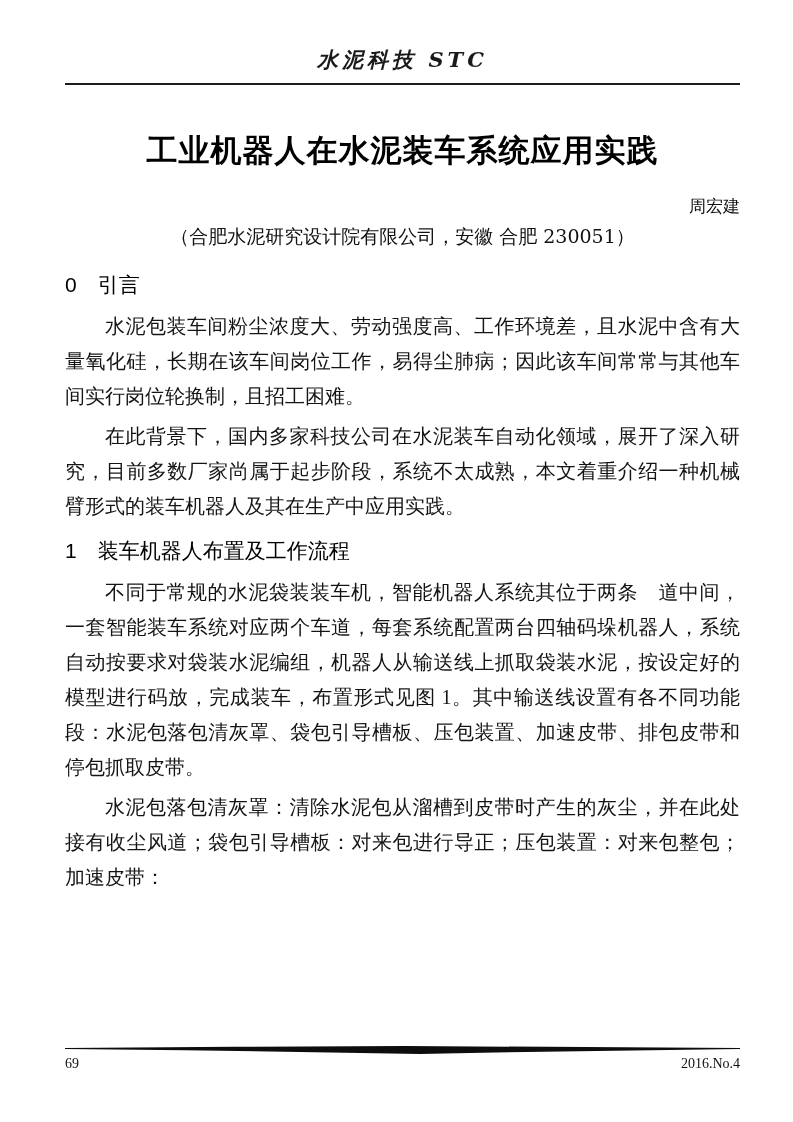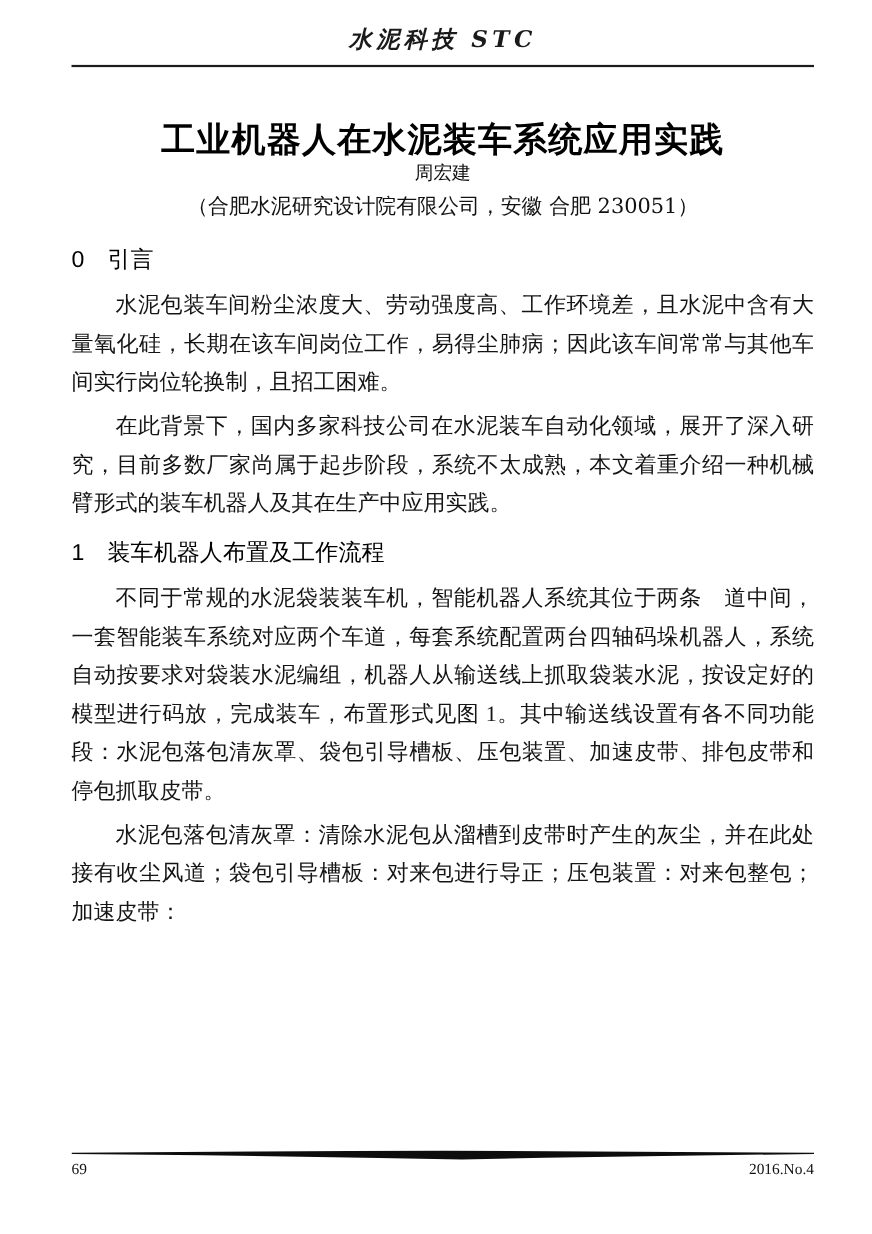--- a/index.html
+++ b/index.html
@@ -16,21 +16,21 @@
     color: #111111;
     font-family: "Liberation Serif", serif;
     overflow: hidden;
     box-sizing: border-box;
   }
   .content {
     margin: 0 53px 0 65px; 
   }
   
   .journal-header {
-    padding-top: 20px;
+    padding-top: 44px;
     text-align: center;
     font-size: 21px;
     line-height: 32px;
     font-style: italic;
     font-weight: bold;
     letter-spacing: 4px;
     color: #1a1a1a;
     font-family: "DejaVu Serif", serif;
   }
   .header-rule {
@@ -43,21 +43,22 @@
     margin: 46px 0 0 0;
     text-align: center;
     font-size: 31px;
     line-height: 40px;
     font-weight: bold;
     letter-spacing: 1px;
     color: #000000;
     font-family: "Liberation Sans", sans-serif;
   }
   .author {
-    text-align: center;
+    margin-top: 24px;
+    text-align: right;
     font-size: 17px;
     line-height: 22px;
     font-family: "DejaVu Serif", serif;
   }
   .affiliation {
     margin-top: 7px;
     text-align: center;
     font-size: 19px;
     line-height: 24px;
     font-family: "DejaVu Serif", serif;

